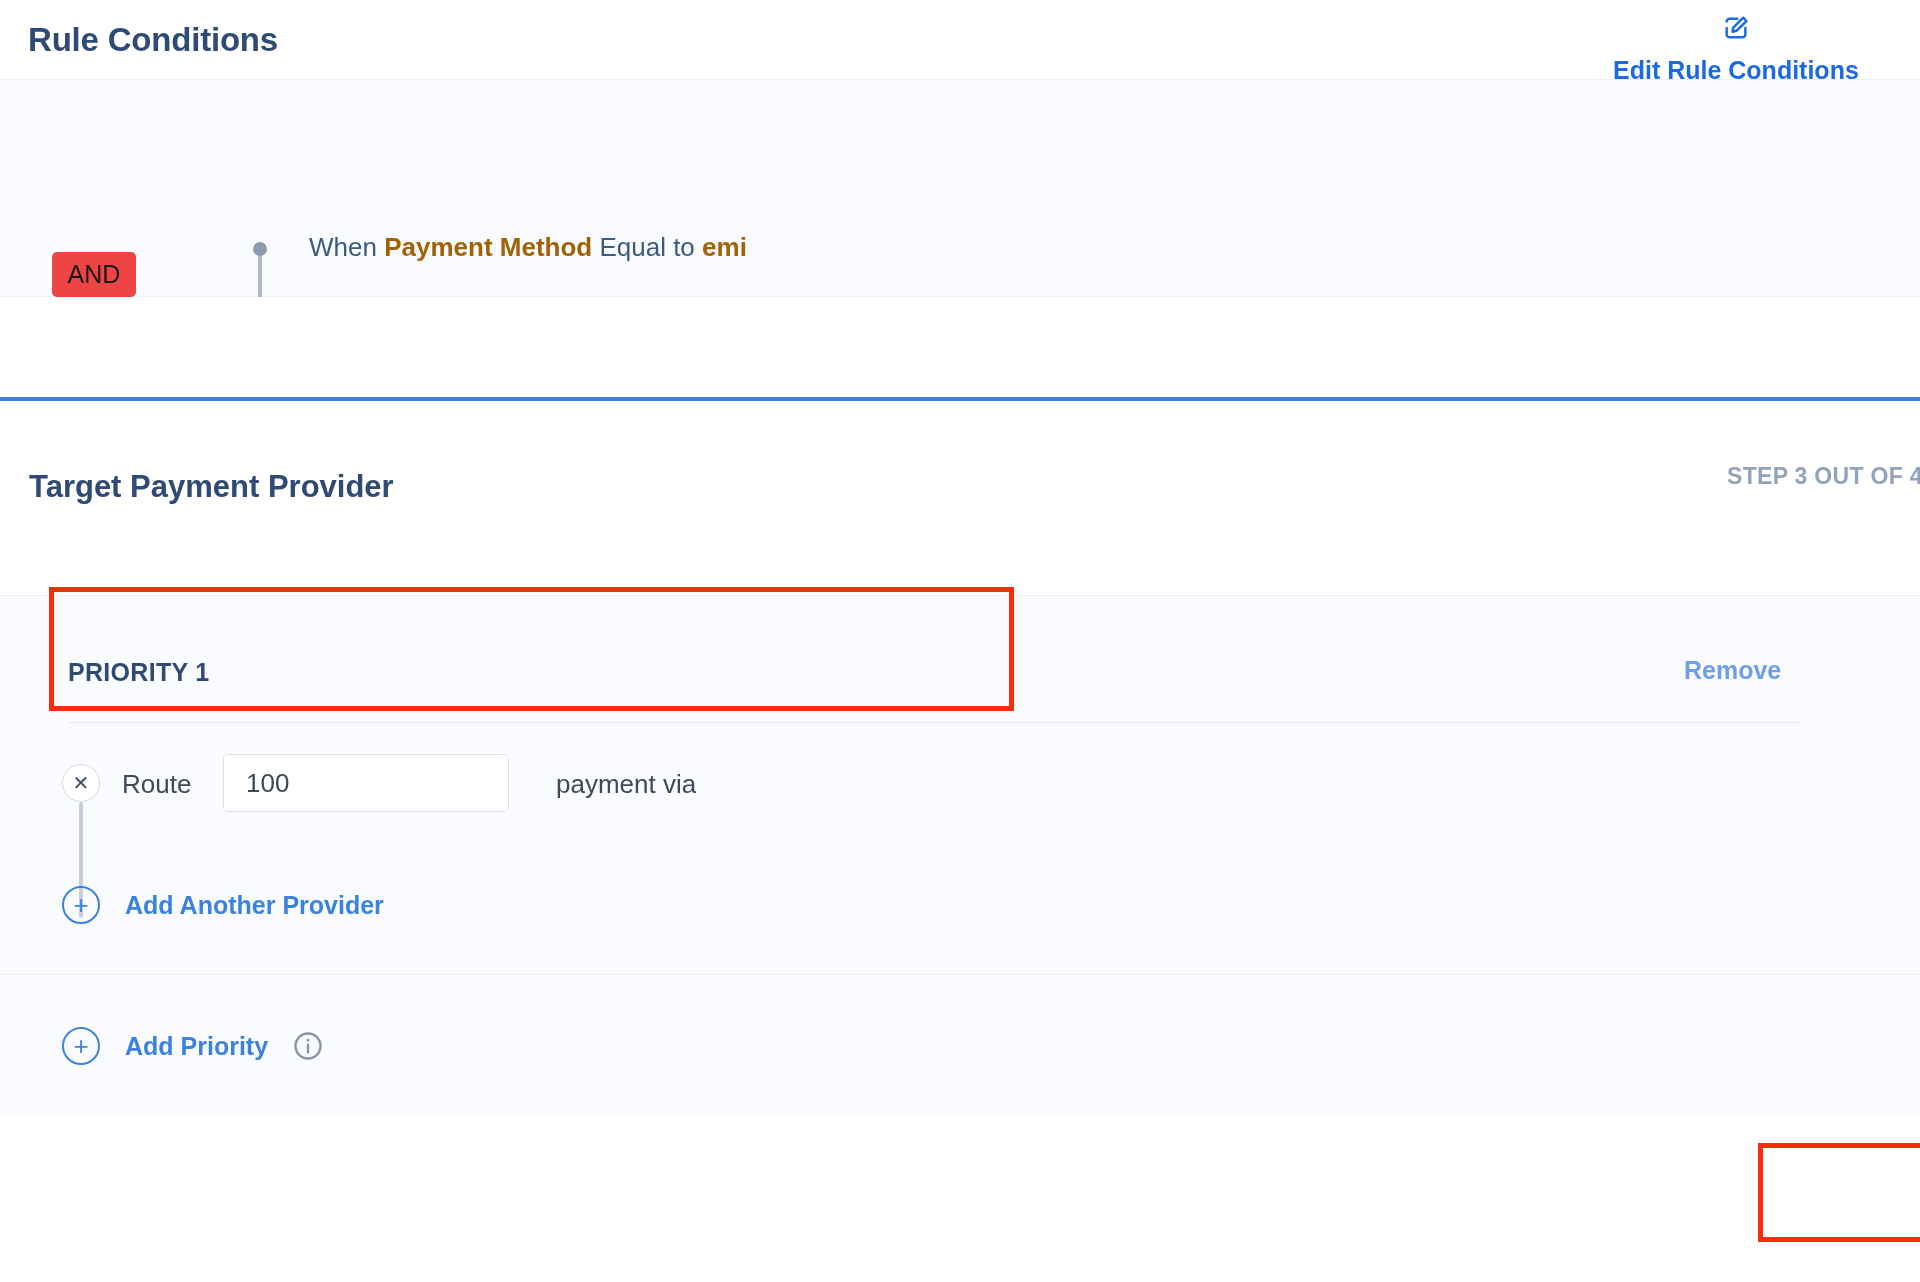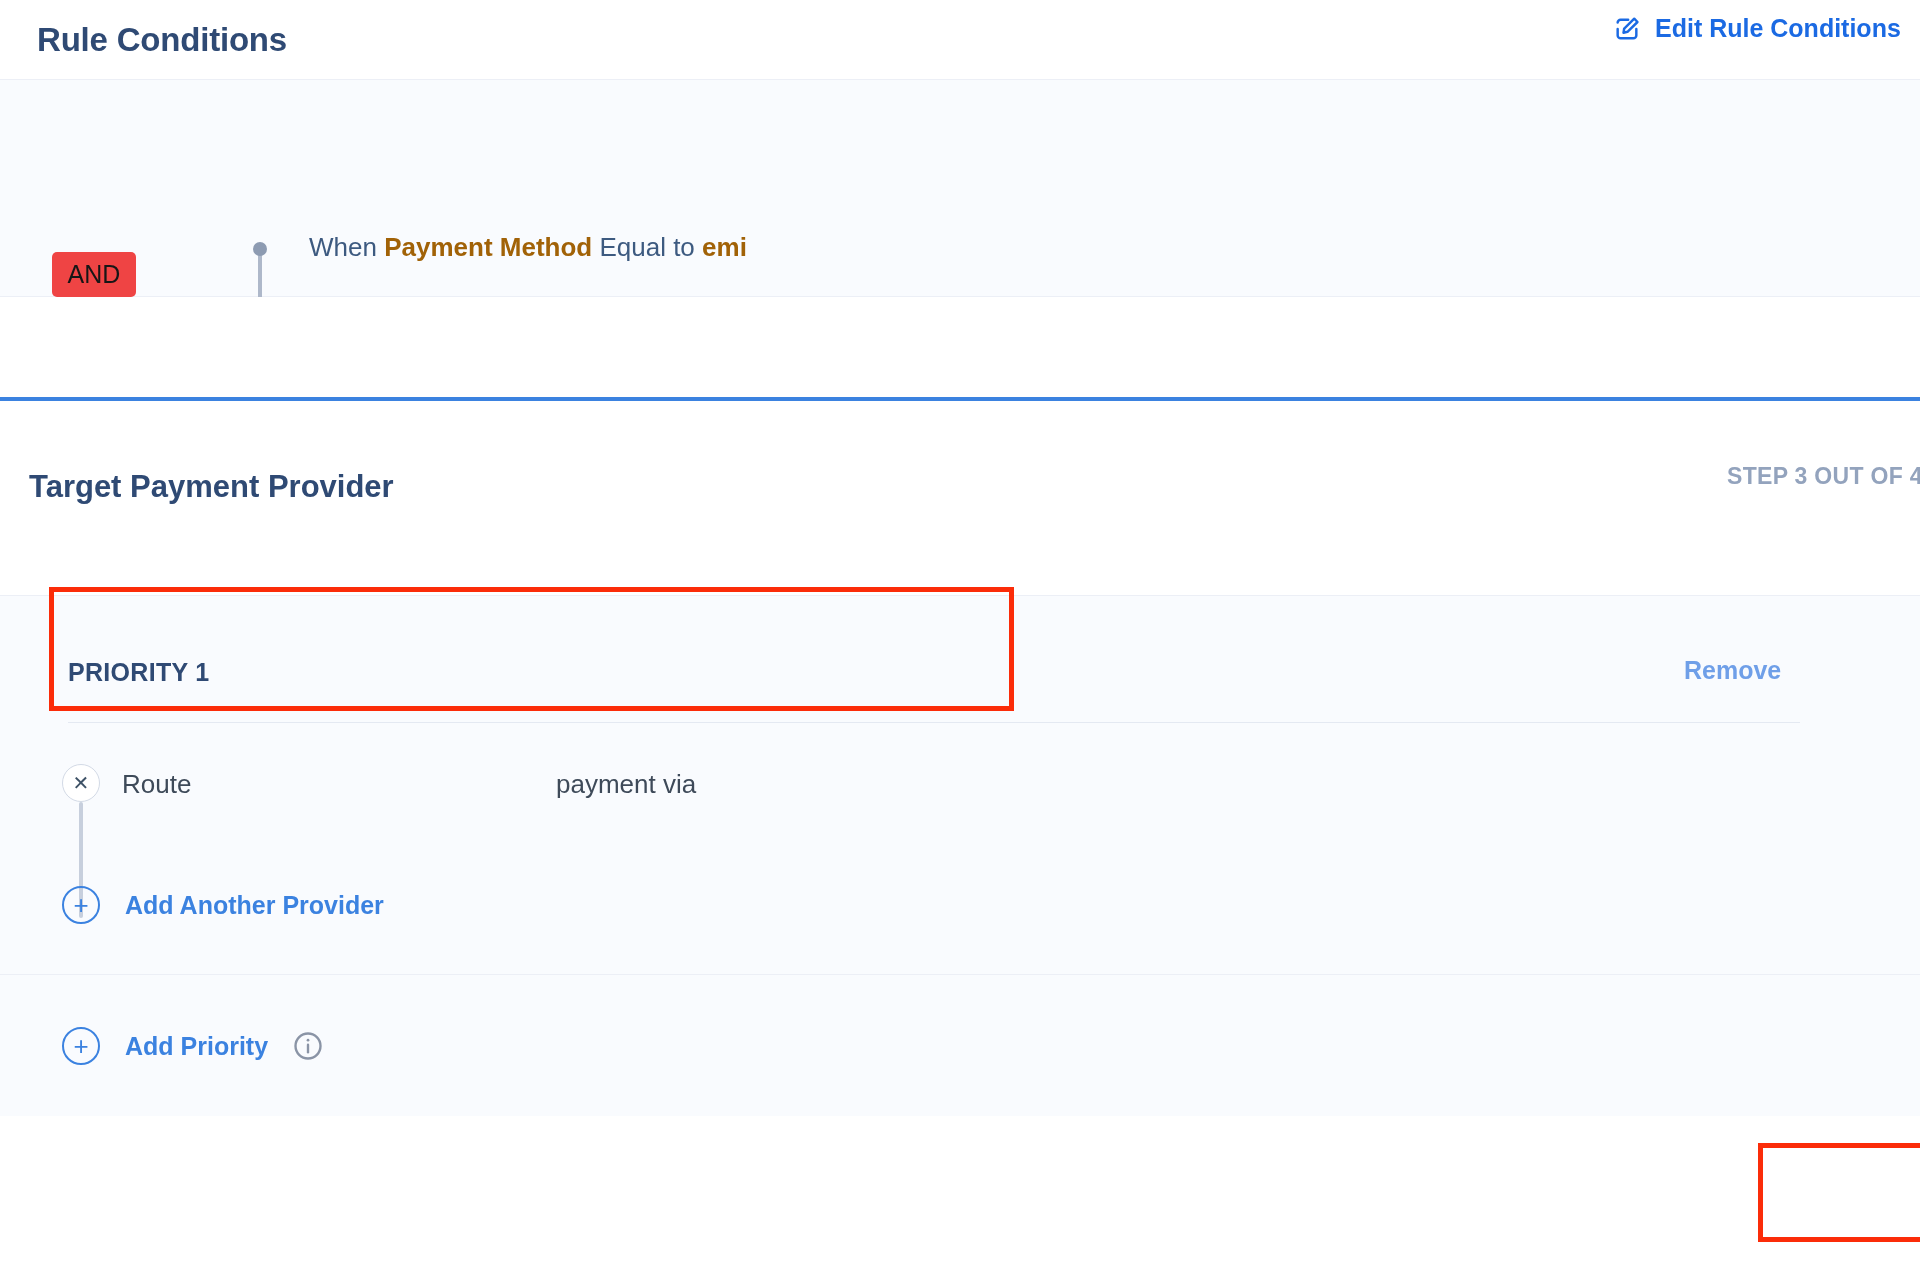--- a/index.html
+++ b/index.html
@@ -12,29 +12,29 @@
   }
   .page { position: relative; width: 1920px; height: 1282px; background: #ffffff; }
 
   
   .rc-header {
     position: absolute; left: 0; top: 0; width: 1920px; height: 79px;
     background: #ffffff;
     display: flex; align-items: center; justify-content: space-between;
   }
   .rc-title {
-    margin-left: 37px;
+    margin-left: 28px;
     font-size: 33px; font-weight: 700; color: #2f4a74; letter-spacing: -0.2px;
     white-space: nowrap;
   }
   .edit-rule-link {
     display: flex; align-items: center; gap: 14px;
     color: #1b6ae3; font-size: 25px; font-weight: 700;
     white-space: nowrap;
-    position: absolute; left: 1613px; top: 14px;
+    position: absolute; left: 1613px; top: 14px; flex-direction: column;
   }
   .edit-icon { width: 28px; height: 28px; display: block; }
 
   
   .rc-body {
     position: absolute; left: 0; top: 79px; width: 1920px; height: 218px;
     background: #f9fbfe;
     border-top: 1px solid #eceff6;
     border-bottom: 1px solid #eceff6;
   }
@@ -276,20 +276,24 @@
     <div class="prio-divider"></div>
 
     <div class="route-row">
       <div class="x-btn">
         <span>✕</span>
       </div>
       <div class="x-stem"></div>
 
       <div class="route-label">Route</div>
 
+      <div class="pct-group">
+        <input class="pct-input" type="text" value="100" style="">
+
+      </div>
 
       <div class="via-label">payment via</div>
 
     </div>
 
     <div class="add-provider">
       <span class="circ-plus">+</span>
       <span class="add-provider-text">Add Another Provider</span>
     </div>
   </div>

